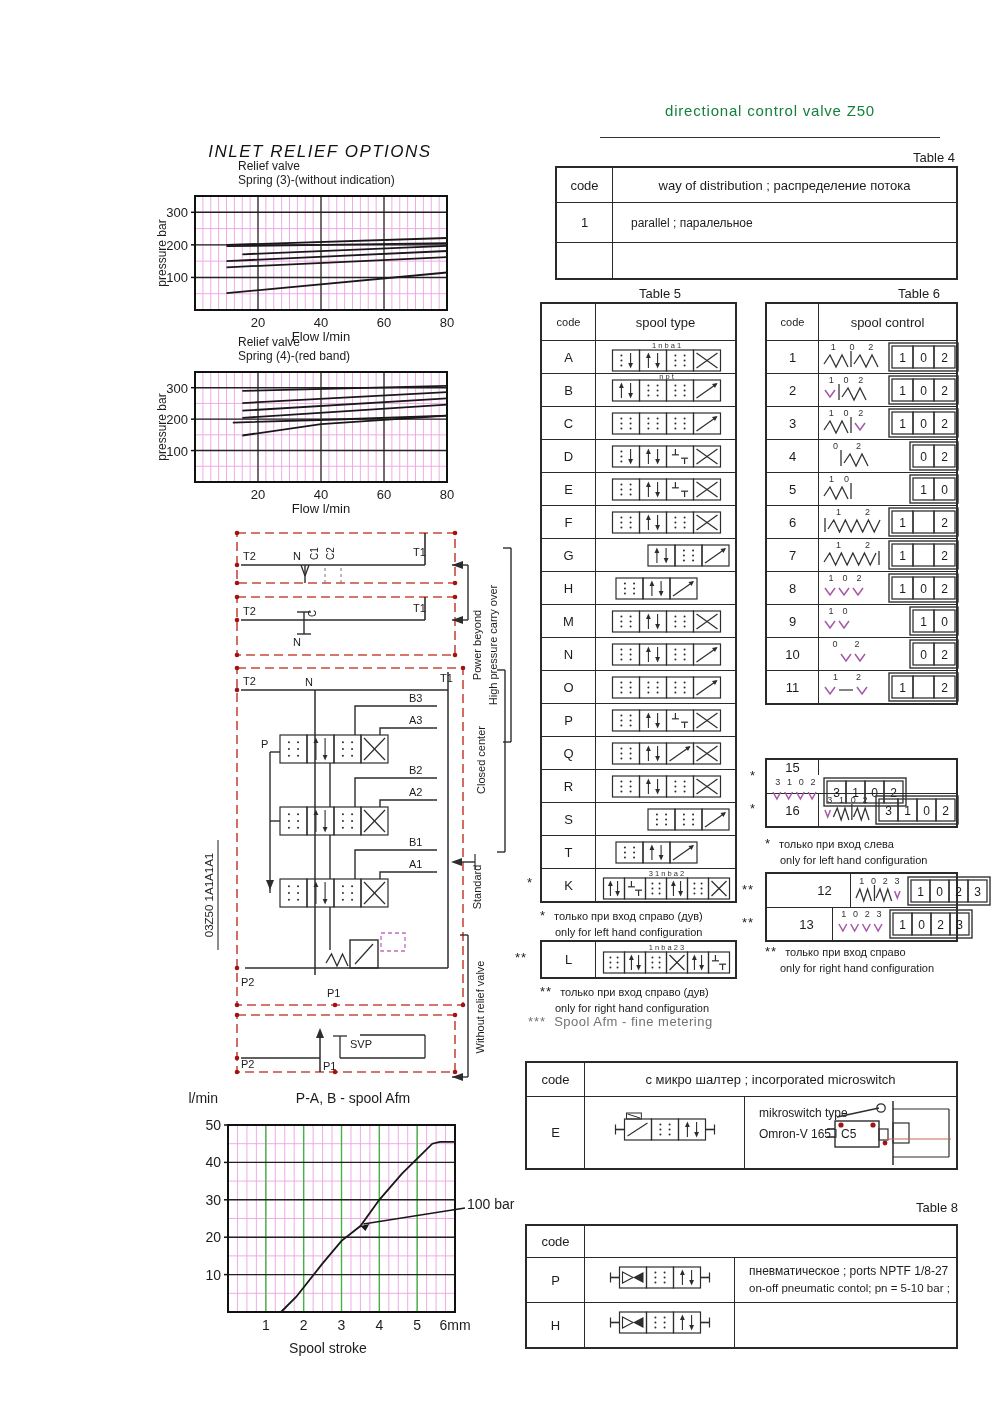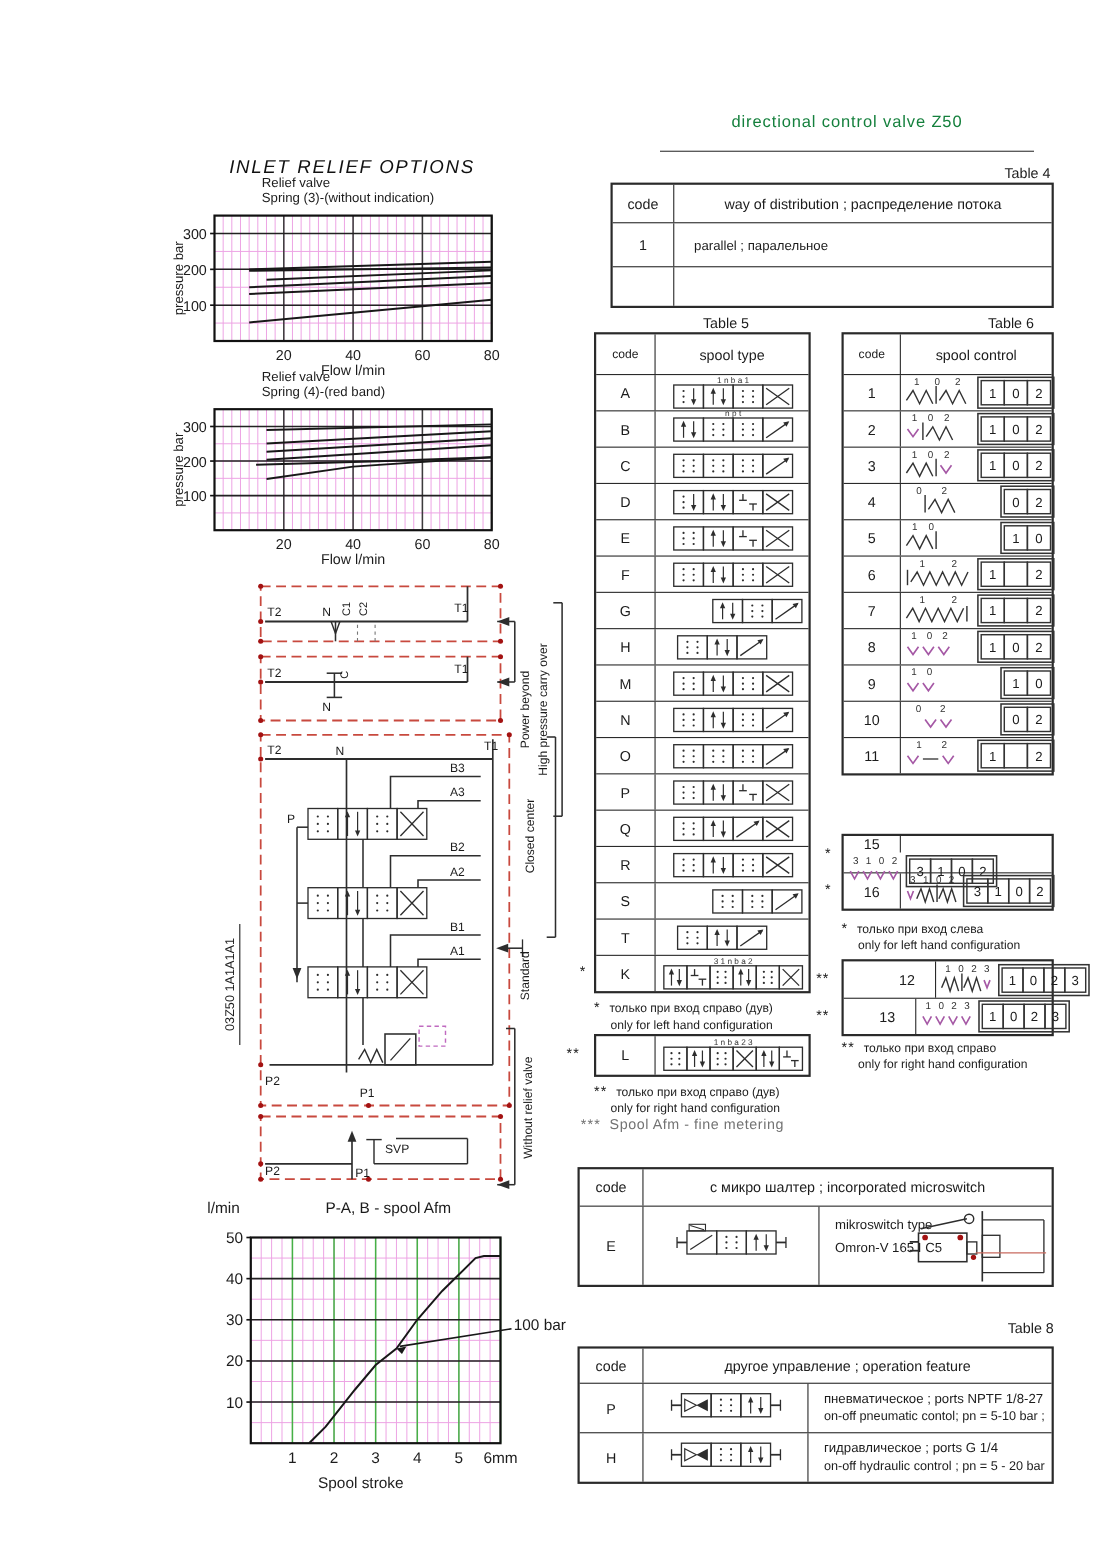--- a/index.html
+++ b/index.html
@@ -1334,21 +1334,20 @@
       <line x1="60" y1="40" x2="124" y2="40" stroke="#c86a5f" stroke-width="1.1"></line>
     </svg>
         </div>
       </div>
     </div>
 
   <div class="cap" style="left:838px;top:1200px;width:120px;text-align:right">Table 8</div>
   <div id="table8" class="t" style="left:525px;top:1224px;width:433px">
       <div class="row first" style="height: 31px;">
         <div class="cc" style="width: 58px;">code</div>
-        <div class="fc hd">другое управление ;  operation feature</div>
       </div>
       <div class="row" style="height: 45px;">
         <div class="cc" style="width: 58px;">P</div>
         <div class="symdiv" style="width: 150px; height: 100%;">
           <svg width="140" height="38" style="position:static;overflow:visible">
             <rect x="29.5" y="6" width="27" height="21" fill="none" stroke="#2d2d2d" stroke-width="1.2"></rect>
             <path d="M32.5,11 L43,16.5 L32.5,22 z" fill="none" stroke="#2d2d2d" stroke-width="1.1"></path>
             <path d="M53.5,11 L43,16.5 L53.5,22 z" fill="#2d2d2d"></path>
             <rect x="56.5" y="6" width="27" height="21" fill="none" stroke="#2d2d2d" stroke-width="1.2"></rect>
             <circle cx="65.41" cy="11.46" r="1" fill="#2d2d2d"></circle>
@@ -1391,19 +1390,15 @@
             <line x1="92.41" y1="24" x2="92.41" y2="12" stroke="#2d2d2d" stroke-width="1.1"></line>
             <path d="M92.41,8.5 l-2.4,5.5 l4.8,0 z" fill="#2d2d2d"></path>
             <line x1="101.59" y1="9" x2="101.59" y2="21" stroke="#2d2d2d" stroke-width="1.1"></line>
             <path d="M101.59,24.5 l-2.4,-5.5 l4.8,0 z" fill="#2d2d2d"></path>
             <line x1="20.5" y1="16.5" x2="29.5" y2="16.5" stroke="#2d2d2d" stroke-width="1.6"></line>
             <line x1="110.5" y1="16.5" x2="119.5" y2="16.5" stroke="#2d2d2d" stroke-width="1.6"></line>
             <line x1="20.5" y1="11.5" x2="20.5" y2="21.5" stroke="#2d2d2d" stroke-width="1.2"></line>
             <line x1="119.5" y1="11.5" x2="119.5" y2="21.5" stroke="#2d2d2d" stroke-width="1.2"></line>
           </svg>
         </div>
-        <div class="infocell t8txt">
-          <div class="l1">гидравлическое ;   ports G 1/4</div>
-      <div class="l2">on-off hydraulic control ; pn = 5 - 20 bar</div>
-        </div>
       </div>
     </div>
 </div>
 
 </body></html>

